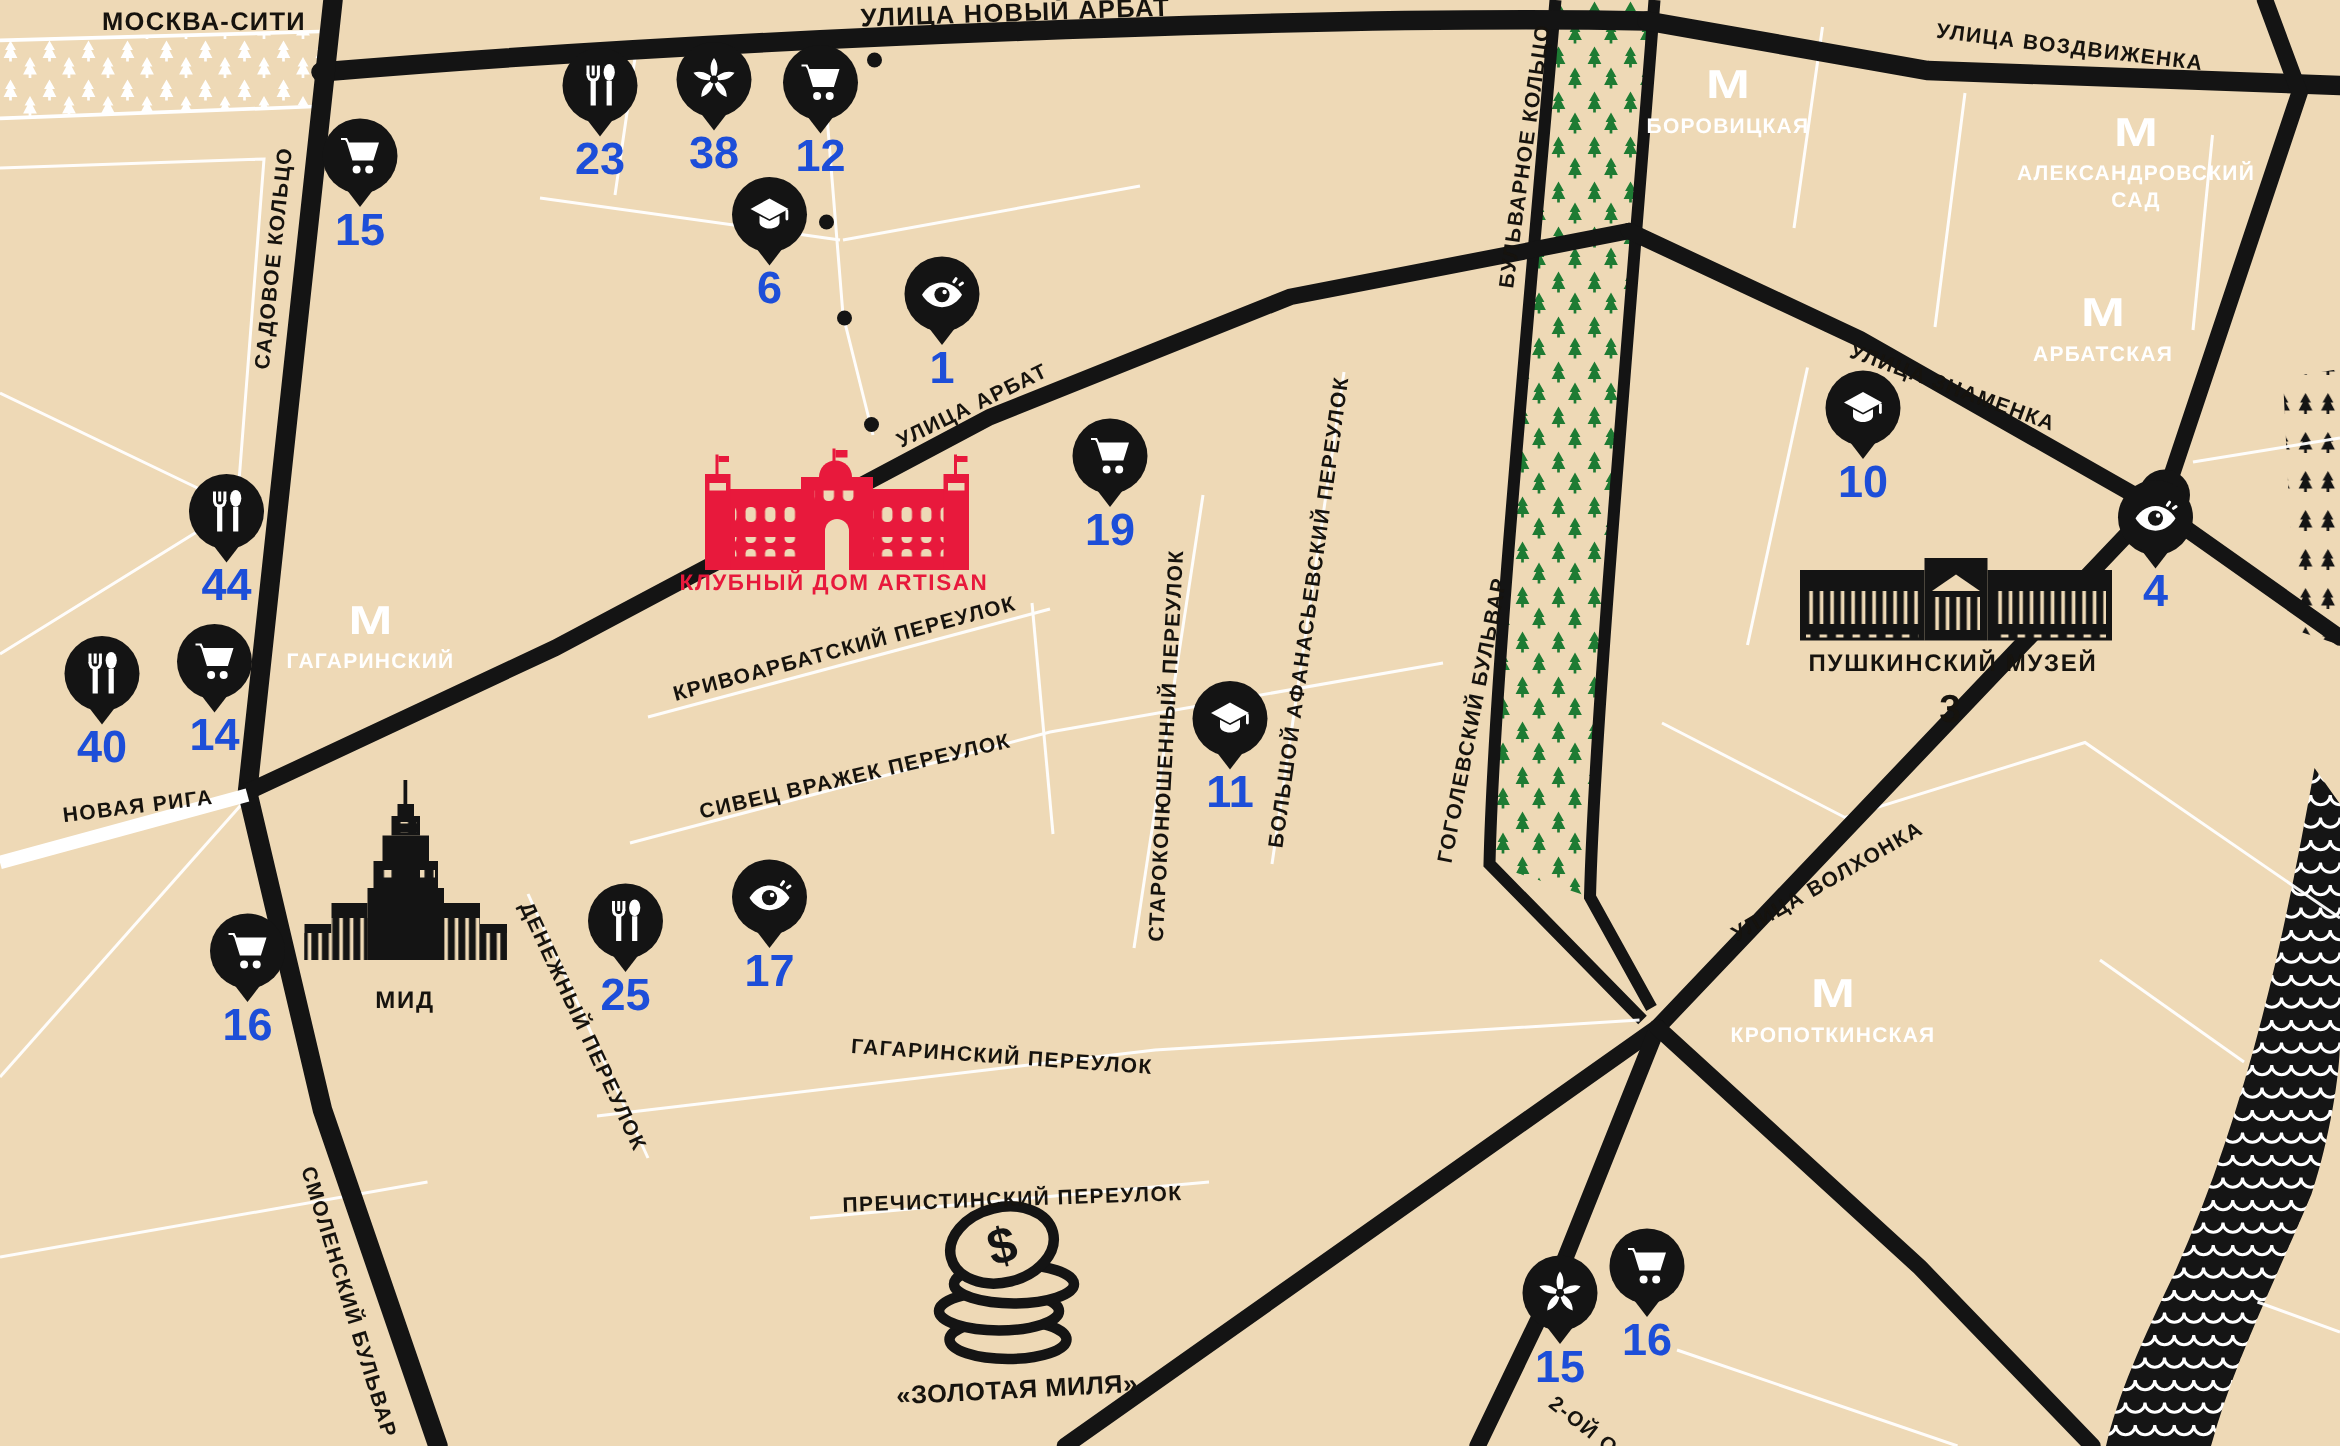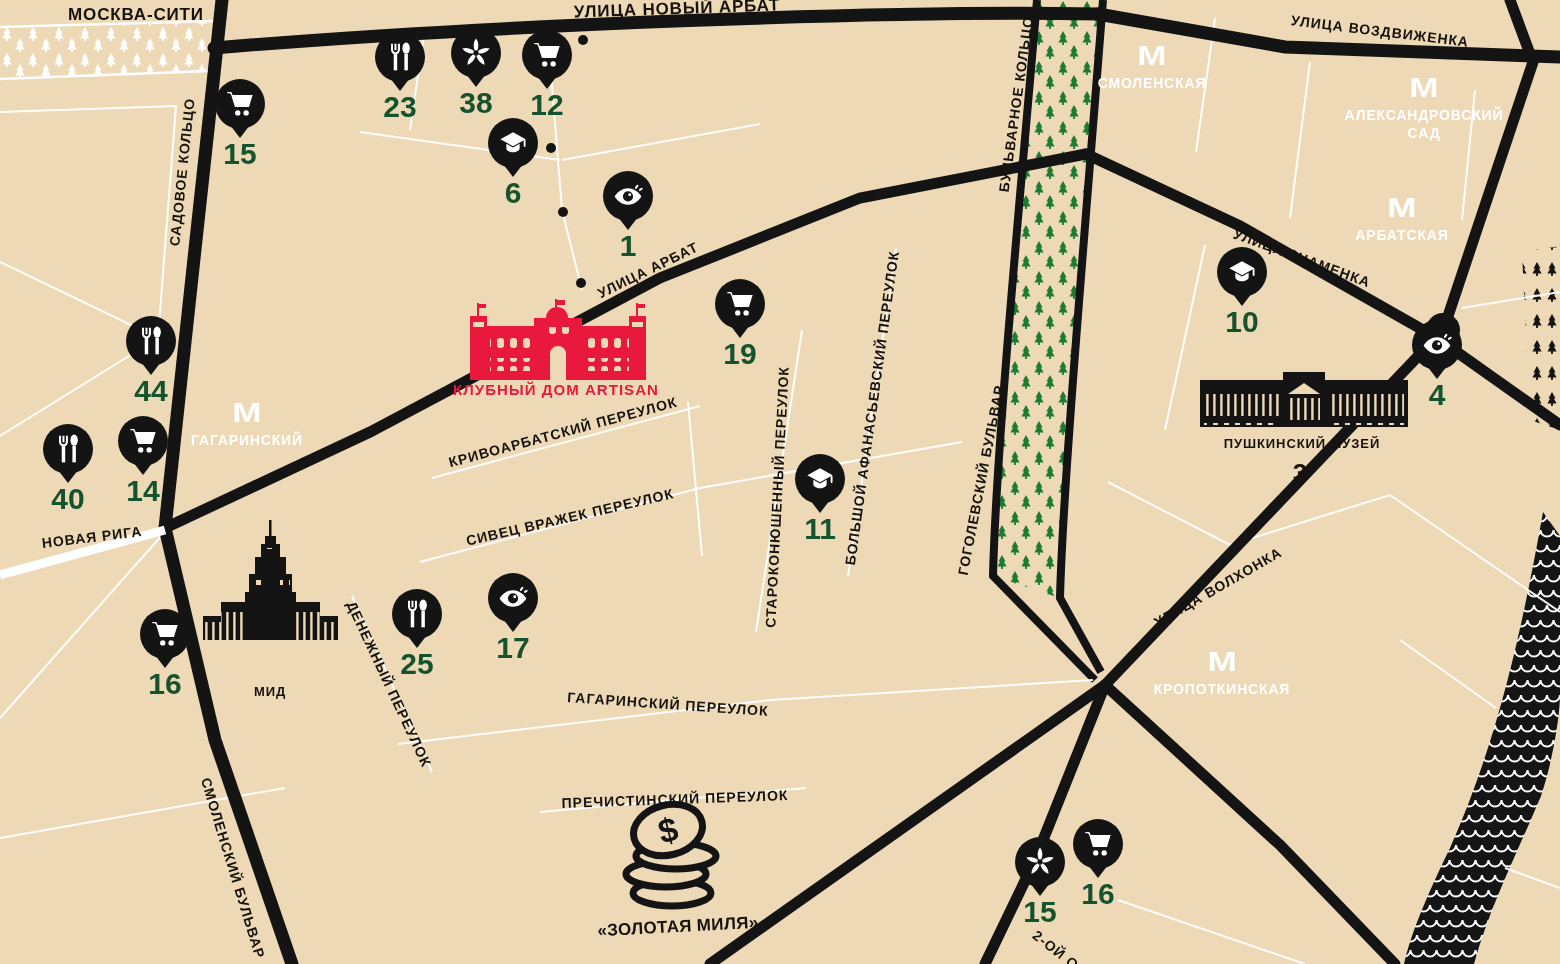--- a/index.html
+++ b/index.html
@@ -3,34 +3,34 @@
 <meta charset="utf-8">
 <style>
   html,body{margin:0;padding:0;background:#d8c49c;}
   #map{position:relative;width:1560px;height:964px;overflow:hidden;background:#eed9b6;
        font-family:"Liberation Sans","DejaVu Sans",sans-serif;}
   #base{position:absolute;left:0;top:0;}
   .lbl{position:absolute;white-space:nowrap;font-weight:700;letter-spacing:.07em;
        color:#16130e;font-size:14px;transform:translate(-50%,-50%) rotate(var(--r,0deg));}
   .lbl.big{font-size:17px;font-weight:800;letter-spacing:.05em;}
   .lbl.red{color:#e8193c;font-size:15px;font-weight:800;}
-  .lbl.bold-lg{font-size:13px;font-weight:800;}
+  .lbl.bold-lg{font-size:16px;font-weight:800;}
   .lbl.gold{font-size:17px;font-weight:800;letter-spacing:.02em;}
   .lbl.num3{font-size:26px;font-weight:800;}
   .metro{position:absolute;transform:translate(-50%,-50%);text-align:center;color:#fff;line-height:1.3;}
   .metro .m{font-size:27px;font-weight:800;transform:scale(1.3,1);letter-spacing:0;}
   .metro .name{font-size:14px;font-weight:700;letter-spacing:.06em;}
   .pin{position:absolute;width:0;height:0;}
   .pin .bubble{position:absolute;left:-25px;top:-25px;width:50px;height:50px;border-radius:50%;
        background:#141414;display:flex;align-items:center;justify-content:center;}
   .pin .tail{position:absolute;left:-10px;top:21px;width:0;height:0;
        border:10px solid transparent;border-top:13px solid #141414;}
   .pin .bubble svg{width:32px;height:32px;}
   .pin .num{position:absolute;top:33px;left:0;transform:translateX(-50%);
-       font-size:30px;font-weight:800;color:#14532d;}
+       font-size:30px;font-weight:800;color:#1d4ed8;}
 </style>
 </head>
 <body>
 
 <div id="map">
 
 <svg id="base" width="1560" height="964" viewBox="0 0 1560 964">
   <defs>
     <path id="tree" d="M5 0 L8.6 6.4 H6.8 L9.6 11.6 H5.9 V14 H4.1 V11.6 H0.4 L3.2 6.4 H1.4 Z"></path>
     <pattern id="greenTrees" width="24" height="30" patternUnits="userSpaceOnUse">
@@ -209,32 +209,32 @@
 <div class="lbl" style="left:981px;top:480px;--r:-79deg;">ГОГОЛЕВСКИЙ БУЛЬВАР</div>
 <div class="lbl" style="left:1218px;top:587px;--r:-30deg;">УЛИЦА ВОЛХОНКА</div>
 <div class="lbl" style="left:389px;top:684px;--r:65deg;">ДЕНЕЖНЫЙ ПЕРЕУЛОК</div>
 <div class="lbl" style="left:92px;top:537px;--r:-7deg;">НОВАЯ РИГА</div>
 <div class="lbl" style="left:233px;top:868px;--r:73deg;">СМОЛЕНСКИЙ БУЛЬВАР</div>
 <div class="lbl" style="left:668px;top:704px;--r:4deg;">ГАГАРИНСКИЙ ПЕРЕУЛОК</div>
 <div class="lbl" style="left:675px;top:799px;--r:-2deg;">ПРЕЧИСТИНСКИЙ ПЕРЕУЛОК</div>
 <div class="lbl" style="left:1056px;top:950px;--r:38deg;">2-ОЙ О</div>
 
 <div class="lbl red" style="left:556px;top:389px;">КЛУБНЫЙ ДОМ ARTISAN</div>
-<div class="lbl bold-lg" style="left:270px;top:691px;">МИД</div>
+<div class="lbl bold-lg" style="left:270px;top:668px;">МИД</div>
 <div class="lbl bold-lg" style="left:1302px;top:443px;">ПУШКИНСКИЙ МУЗЕЙ</div>
 <div class="lbl num3" style="left:1301px;top:473px;">3</div>
 <div class="lbl gold" style="left:678px;top:927px;--r:-3deg;">«ЗОЛОТАЯ МИЛЯ»</div>
 
 <div class="metro" style="left:247px;top:423px;">
   <div class="m">М</div>
   <div class="name">ГАГАРИНСКИЙ</div>
 </div>
 <div class="metro" style="left:1152px;top:66px;">
   <div class="m">М</div>
-  <div class="name">СМОЛЕНСКАЯ</div>
+  <div class="name">БОРОВИЦКАЯ</div>
 </div>
 <div class="metro" style="left:1424px;top:107px;">
   <div class="m">М</div>
   <div class="name">АЛЕКСАНДРОВСКИЙ</div>
   <div class="name">САД</div>
 </div>
 <div class="metro" style="left:1402px;top:218px;">
   <div class="m">М</div>
   <div class="name">АРБАТСКАЯ</div>
 </div>

